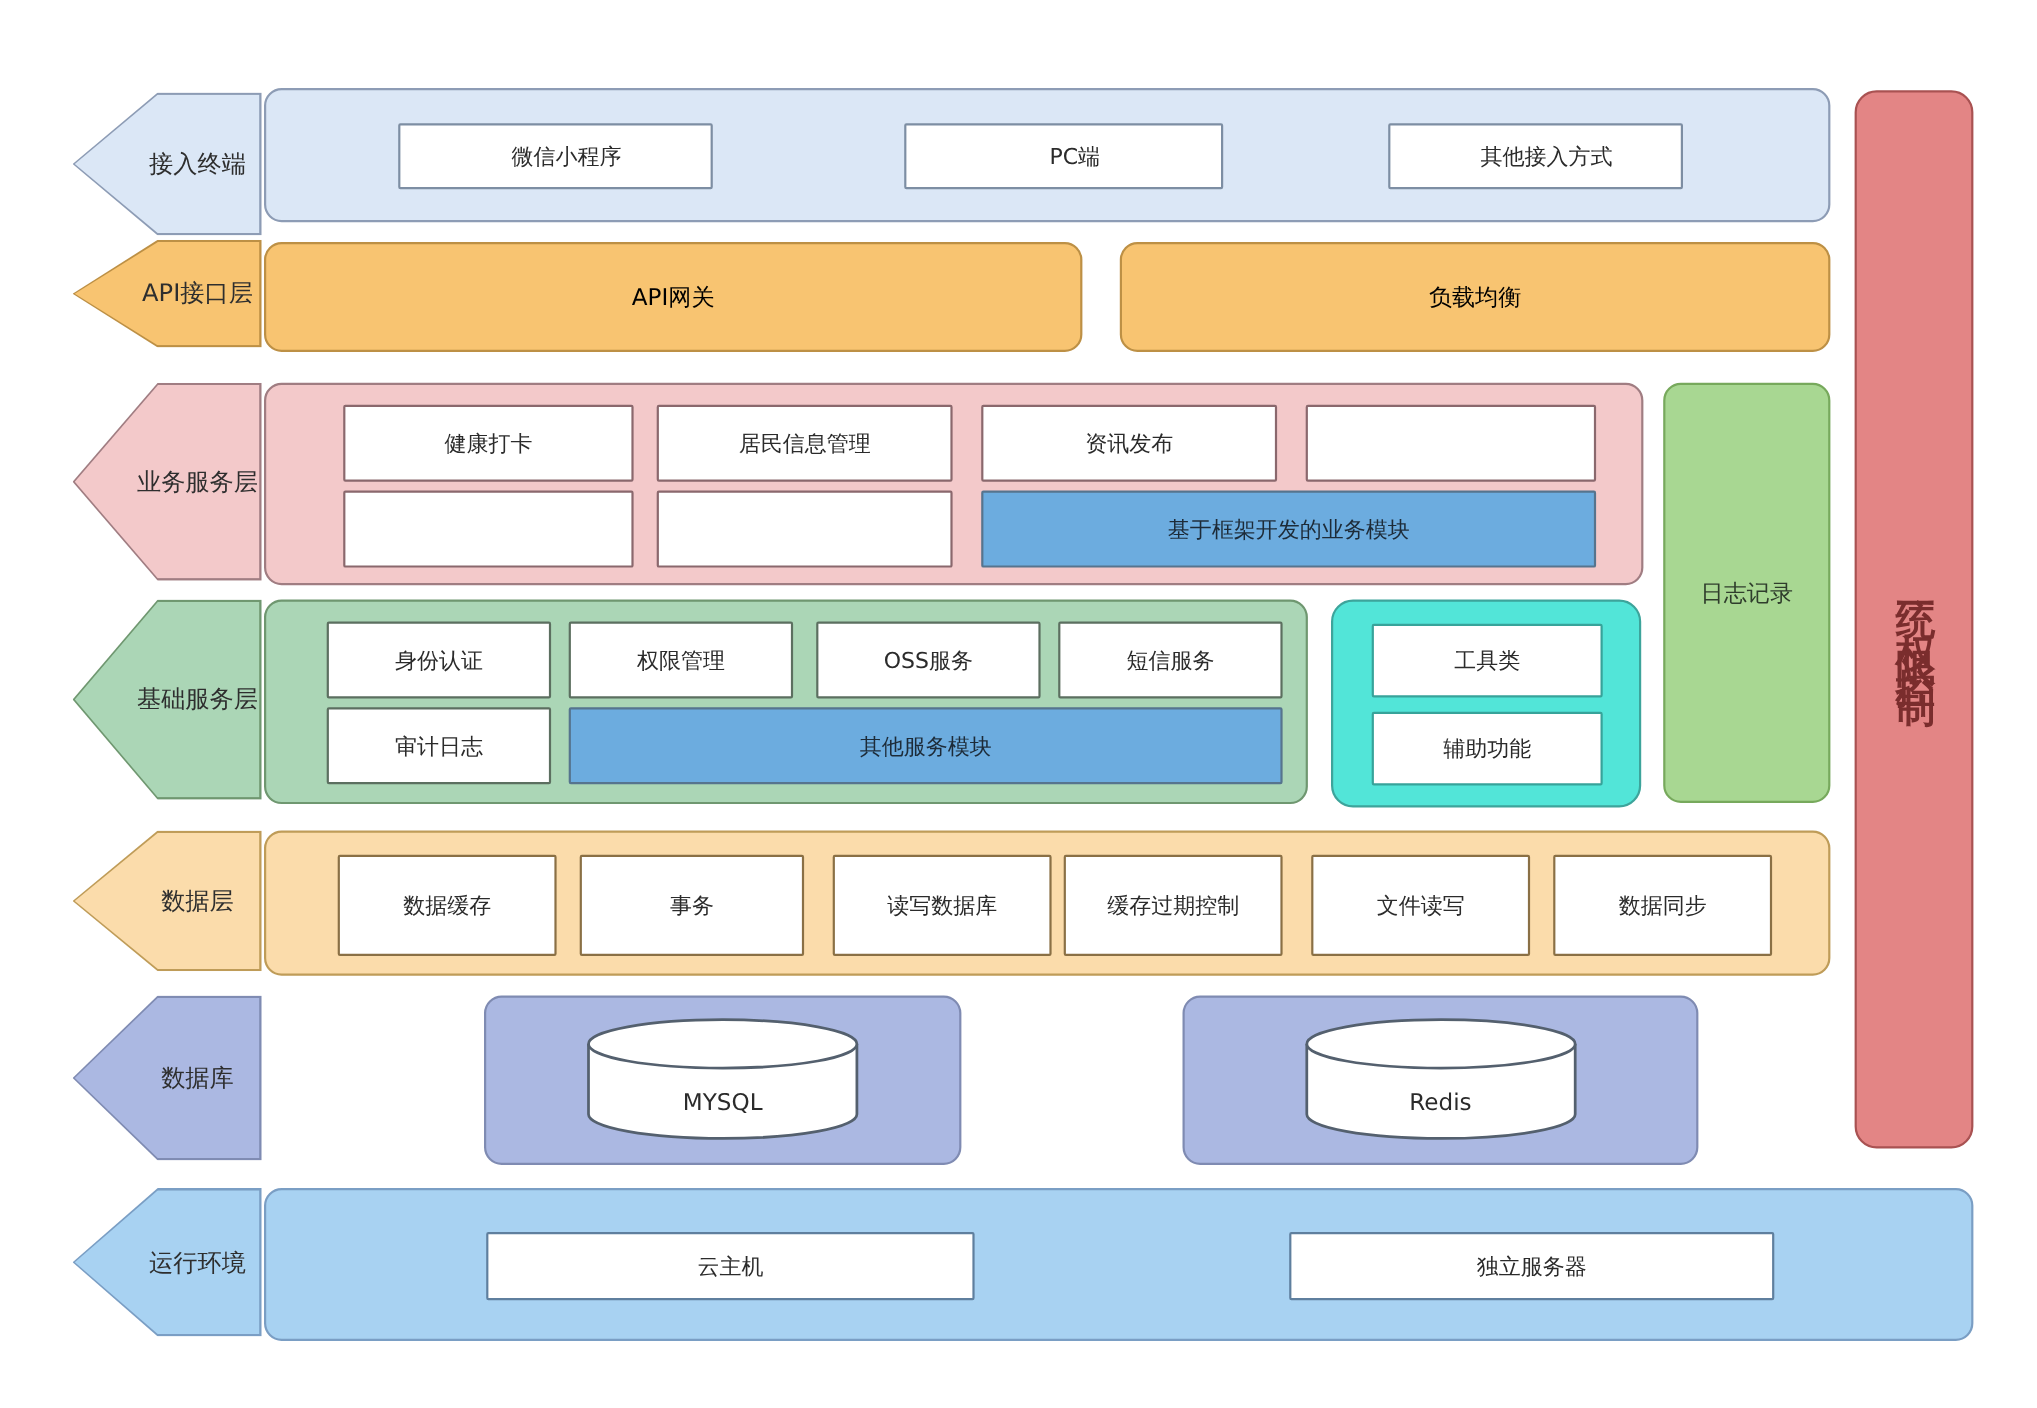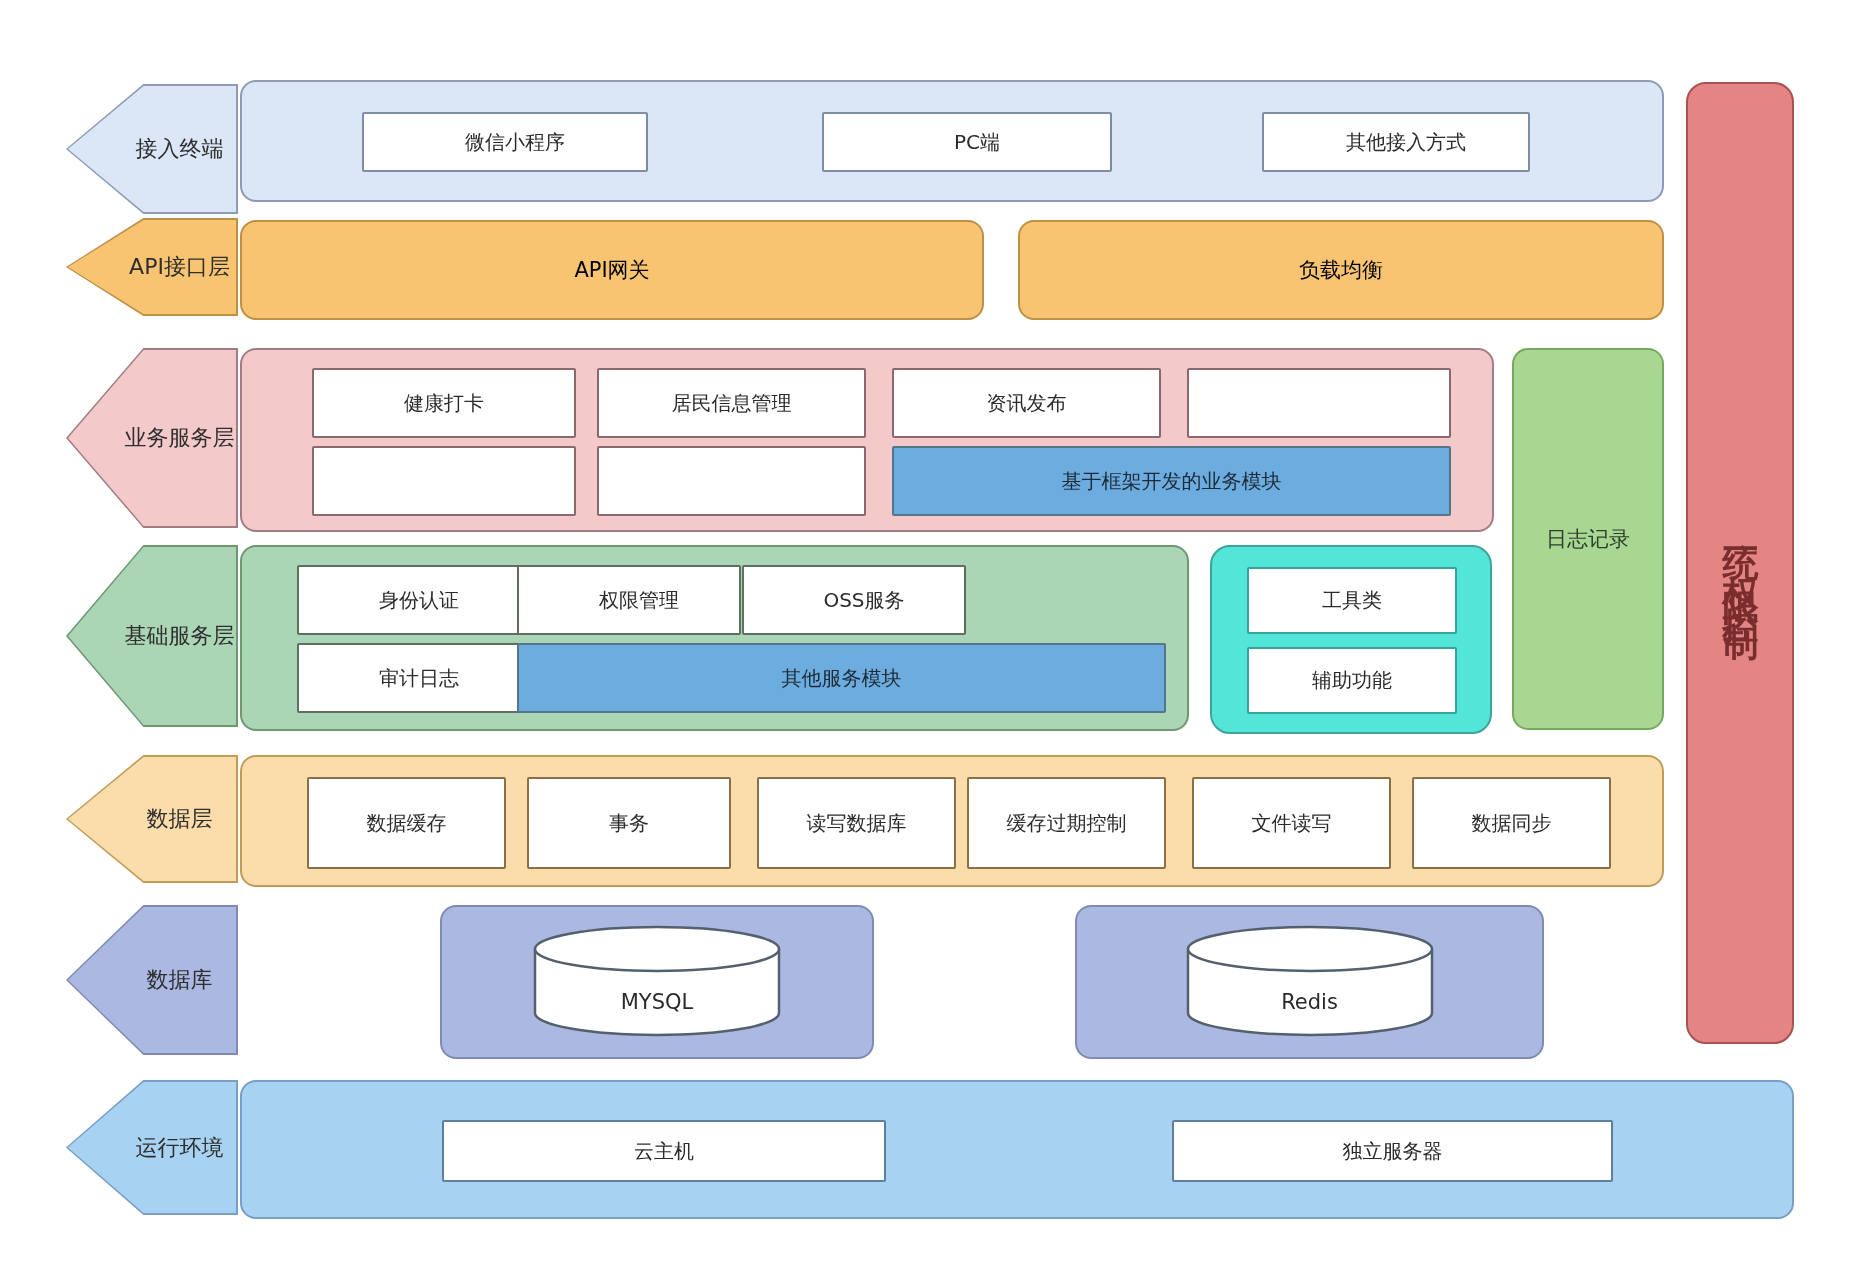--- a/index.html
+++ b/index.html
@@ -37,21 +37,21 @@
   .p-run    {background:#a8d2f2;border-color:#7a9ec4;}
 
   
   .wbox{
     position:absolute;background:#ffffff;border:2px solid #6f6f6f;
     display:flex;align-items:center;justify-content:center;
     font-size:20px;color:#2b2b2b;border-radius:2px;white-space:nowrap;
   }
   .b-access .wbox,.p-access .wbox{border-color:#7d8ea3;padding-left:20px;}
   .p-biz  .wbox{border-color:#8a686d;}
-  .p-base .wbox{border-color:#5c6f60;padding-left:20px;}
+  .p-base .wbox{border-color:#5c6f60;}
   .p-tool .wbox{border-color:#37a39a;}
   .p-data .wbox{border-color:#8a7045;}
   .p-run  .wbox{border-color:#5f7f9e;}
 
   
   .bluebox{
     position:absolute;background:#6cacdf;border:2px solid#56748e;
     display:flex;align-items:center;justify-content:center;
     font-size:20px;color:#1d2b38;border-radius:2px;white-space:nowrap;
   }
@@ -149,20 +149,21 @@
     <div class="wbox" style="left:945px;top:18px;width:260px;height:66px"></div>
     <div class="wbox" style="left:70px;top:96px;width:260px;height:66px"></div>
     <div class="wbox" style="left:355px;top:96px;width:265px;height:66px"></div>
     <div class="bluebox" style="left:650px;top:96px;width:555px;height:66px">基于框架开发的业务模块</div>
   </div>
 
   <div class="panel p-base" style="left:240px;top:545px;width:945px;height:182px">
     <div class="wbox" style="left:55px;top:18px;width:200px;height:66px">身份认证</div>
     <div class="wbox" style="left:275px;top:18px;width:200px;height:66px">权限管理</div>
     <div class="wbox" style="left:500px;top:18px;width:200px;height:66px">OSS服务</div>
+    <div class="wbox" style="left:720px;top:18px;width:200px;height:66px">短信服务</div>
     <div class="wbox" style="left:55px;top:96px;width:200px;height:66px">审计日志</div>
     <div class="bluebox" style="left:275px;top:96px;width:645px;height:66px">其他服务模块</div>
   </div>
 
   <div class="panel p-tool" style="left:1210px;top:545px;width:278px;height:185px">
     <div class="wbox" style="left:35px;top:20px;width:206px;height:63px">工具类</div>
     <div class="wbox" style="left:35px;top:100px;width:206px;height:63px">辅助功能</div>
   </div>
 
   <div class="panel p-log" style="left:1512px;top:348px;width:148px;height:378px">

